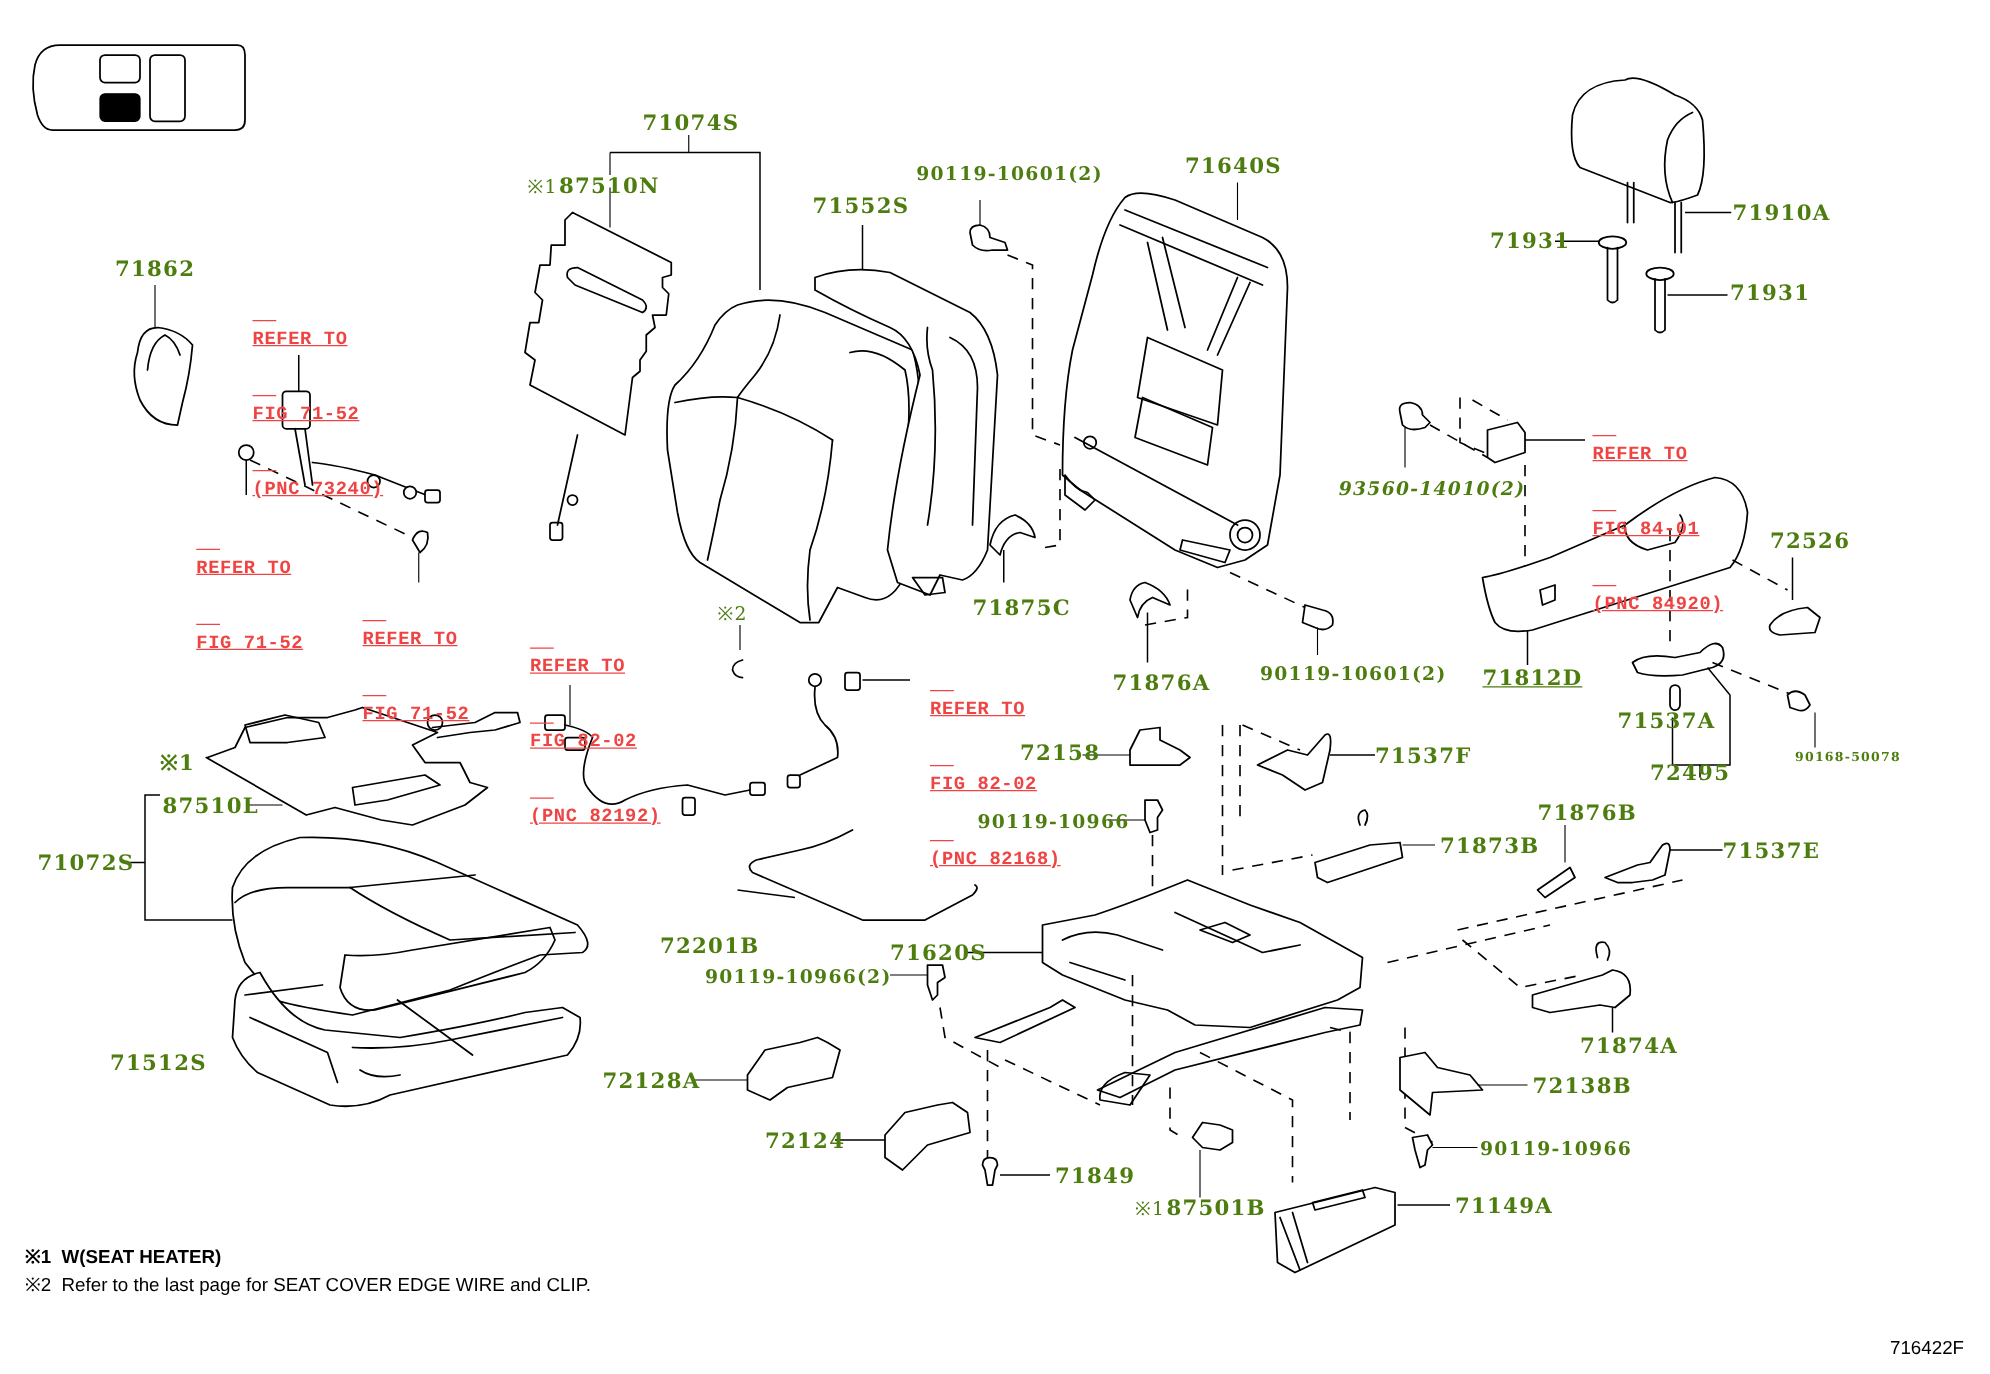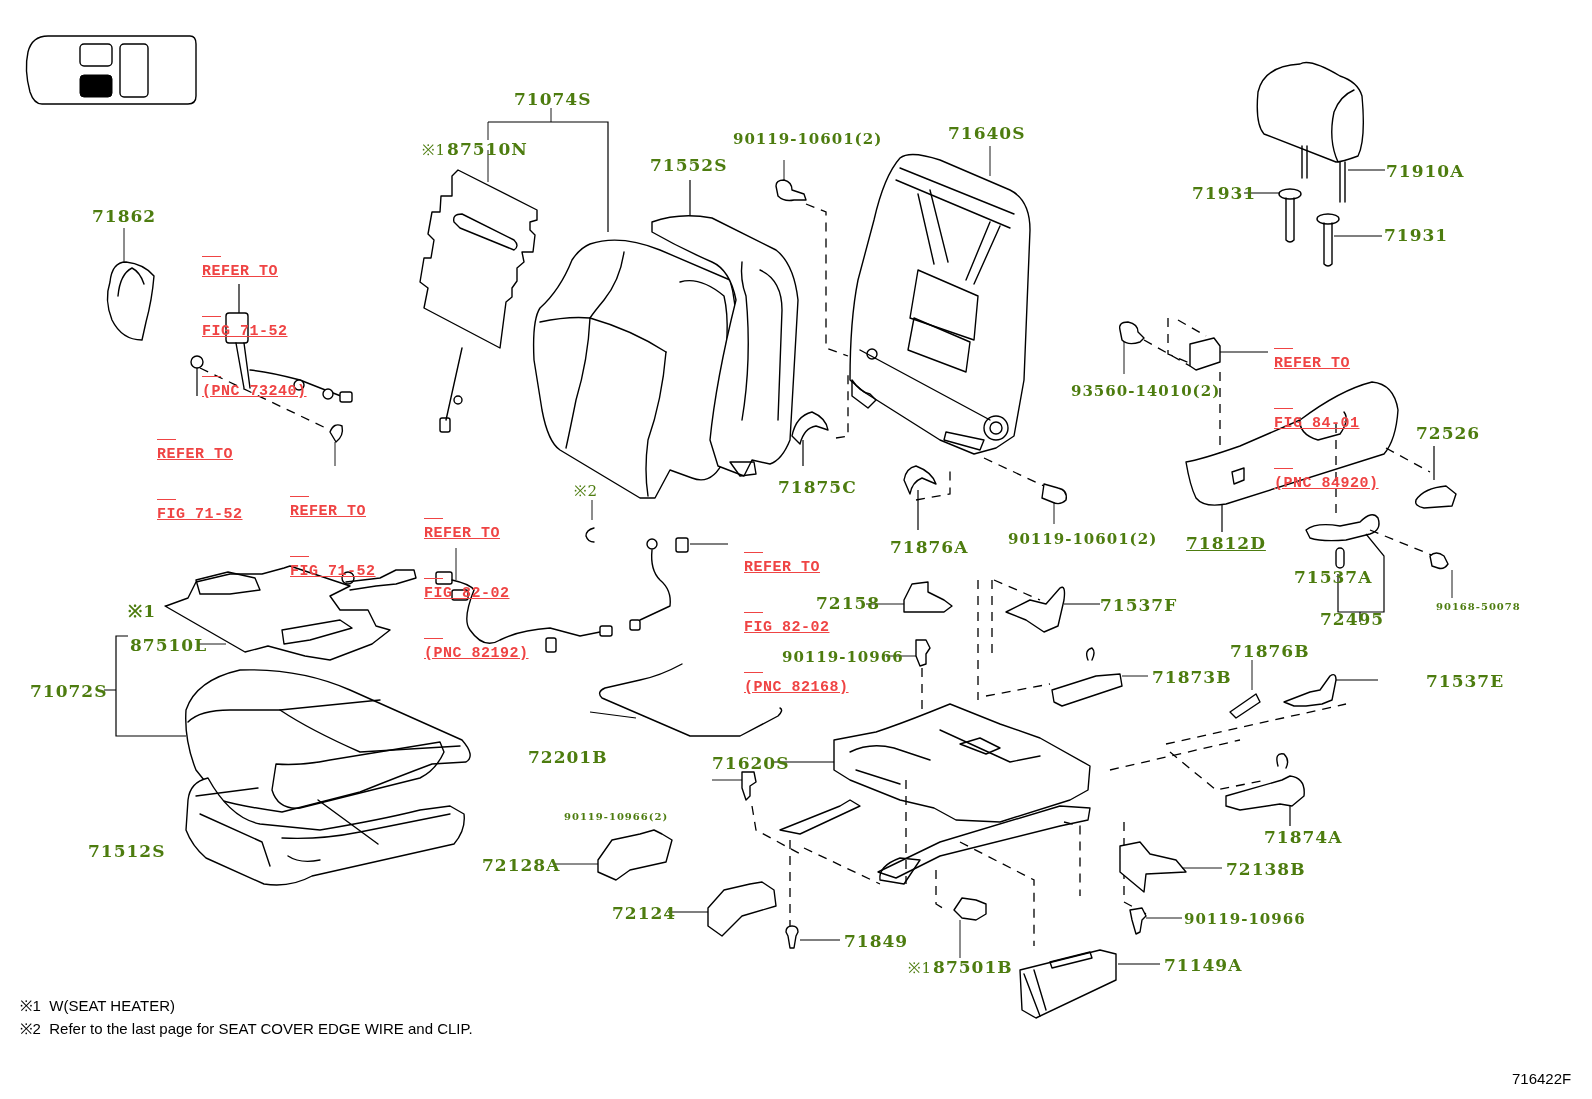--- a/index.html
+++ b/index.html
@@ -355,41 +355,41 @@
 
 <div class="lbl" style="left:514px;top:90px;">71074S</div>
 <div class="lbl" style="left:422px;top:140px;"><span class="sym">※1</span><span>87510N</span></div>
 <div class="lbl" style="left:650px;top:156px;">71552S</div>
 <div class="lbl" style="left:733px;top:130px;font-size:15px;">90119-10601(2)</div>
 <div class="lbl" style="left:948px;top:124px;">71640S</div>
 <div class="lbl" style="left:1386px;top:162px;">71910A</div>
 <div class="lbl" style="left:1192px;top:184px;">71931</div>
 <div class="lbl" style="left:1384px;top:226px;">71931</div>
 <div class="lbl" style="left:92px;top:207px;">71862</div>
-<div class="lbl" style="left:1071px;top:382px;font-size:15px;">93560-14010(2)</div>
+<div class="lbl" style="left:1071px;top:382px;font-size:15px;font-style:italic;">93560-14010(2)</div>
 <div class="lbl" style="left:1416px;top:424px;">72526</div>
 <div class="lbl" style="left:778px;top:478px;">71875C</div>
 <div class="lbl" style="left:890px;top:538px;">71876A</div>
 <div class="lbl" style="left:1008px;top:530px;font-size:15px;">90119-10601(2)</div>
 <div class="lbl" style="left:1186px;top:534px;text-decoration:underline;">71812D</div>
 <div class="lbl" style="left:1294px;top:568px;">71537A</div>
 <div class="lbl" style="left:1320px;top:610px;">72495</div>
 <div class="lbl" style="left:1436px;top:598px;font-size:10px;">90168-50078</div>
 <div class="lbl" style="left:816px;top:594px;">72158</div>
 <div class="lbl" style="left:1100px;top:596px;">71537F</div>
 <div class="lbl" style="left:782px;top:648px;font-size:15px;">90119-10966</div>
 <div class="lbl" style="left:1152px;top:668px;">71873B</div>
 <div class="lbl" style="left:1230px;top:642px;">71876B</div>
-<div class="lbl" style="left:1378px;top:672px;margin-left:48px;">71537E</div>
+<div class="lbl" style="left:1378px;top:672px;">71537E</div>
 <div class="lbl" style="left:128px;top:602px;">※1</div>
 <div class="lbl" style="left:130px;top:636px;">87510L</div>
 <div class="lbl" style="left:30px;top:682px;">71072S</div>
 <div class="lbl" style="left:528px;top:748px;">72201B</div>
 <div class="lbl" style="left:712px;top:754px;">71620S</div>
-<div class="lbl" style="left:564px;top:808px;font-size:10px;">90119-10966(2)</div>
+<div class="lbl" style="left:564px;top:772px;font-size:15px;">90119-10966(2)</div>
 <div class="lbl" style="left:1264px;top:828px;">71874A</div>
 <div class="lbl" style="left:88px;top:842px;">71512S</div>
 <div class="lbl" style="left:482px;top:856px;">72128A</div>
 <div class="lbl" style="left:1226px;top:860px;">72138B</div>
 <div class="lbl" style="left:612px;top:904px;">72124</div>
 <div class="lbl" style="left:1184px;top:910px;font-size:15px;">90119-10966</div>
 <div class="lbl" style="left:844px;top:932px;">71849</div>
 <div class="lbl" style="left:908px;top:958px;"><span class="sym">※1</span><span>87501B</span></div>
 <div class="lbl" style="left:1164px;top:956px;">71149A</div>
 <div class="lbl" style="left:574px;top:482px;font-weight:normal;font-size:15px;">※2</div>
@@ -416,21 +416,21 @@
   <span>REFER TO</span>
   <span>FIG 82-02</span>
   <span>(PNC 82168)</span>
 </div>
 <div class="ref" style="left:1274px;top:314px;">
   <span>REFER TO</span>
   <span>FIG 84-01</span>
   <span>(PNC 84920)</span>
 </div>
 
-<div class="note" style="left:20px;top:996px;">
+<div class="note" style="left:20px;top:996px;font-weight:bold;">
   <span>※1</span>&nbsp;
   <span>W(SEAT  HEATER)</span>
 </div>
 <div class="note" style="left:20px;top:1019px;">
   <span>※2</span>&nbsp;
   <span>Refer to the last page for SEAT COVER EDGE WIRE and CLIP.</span>
 </div>
 
 <div class="figno" style="left:1512px;top:1070px;">716422F</div>
 

